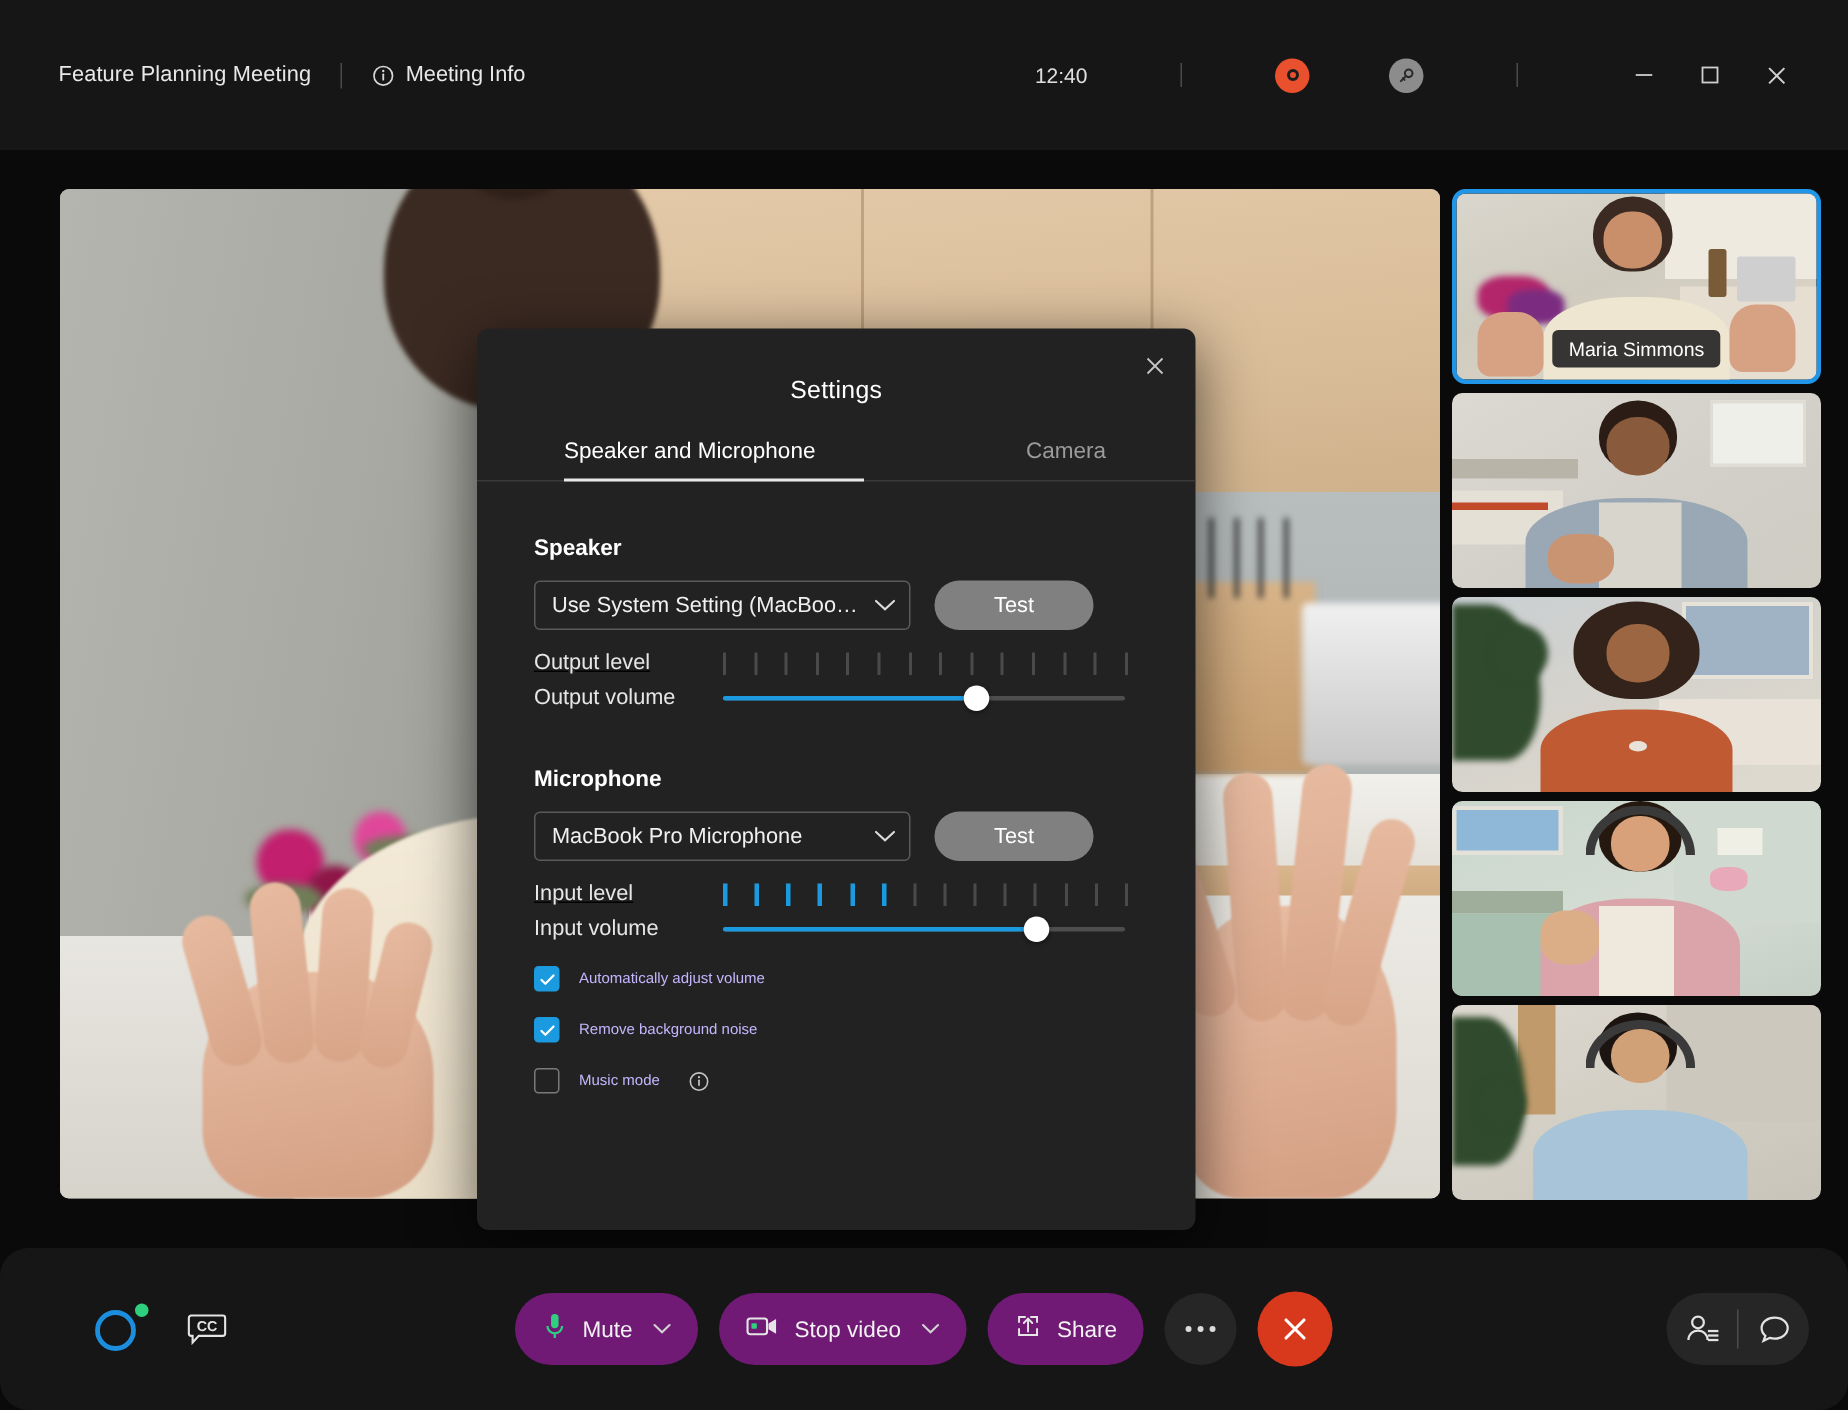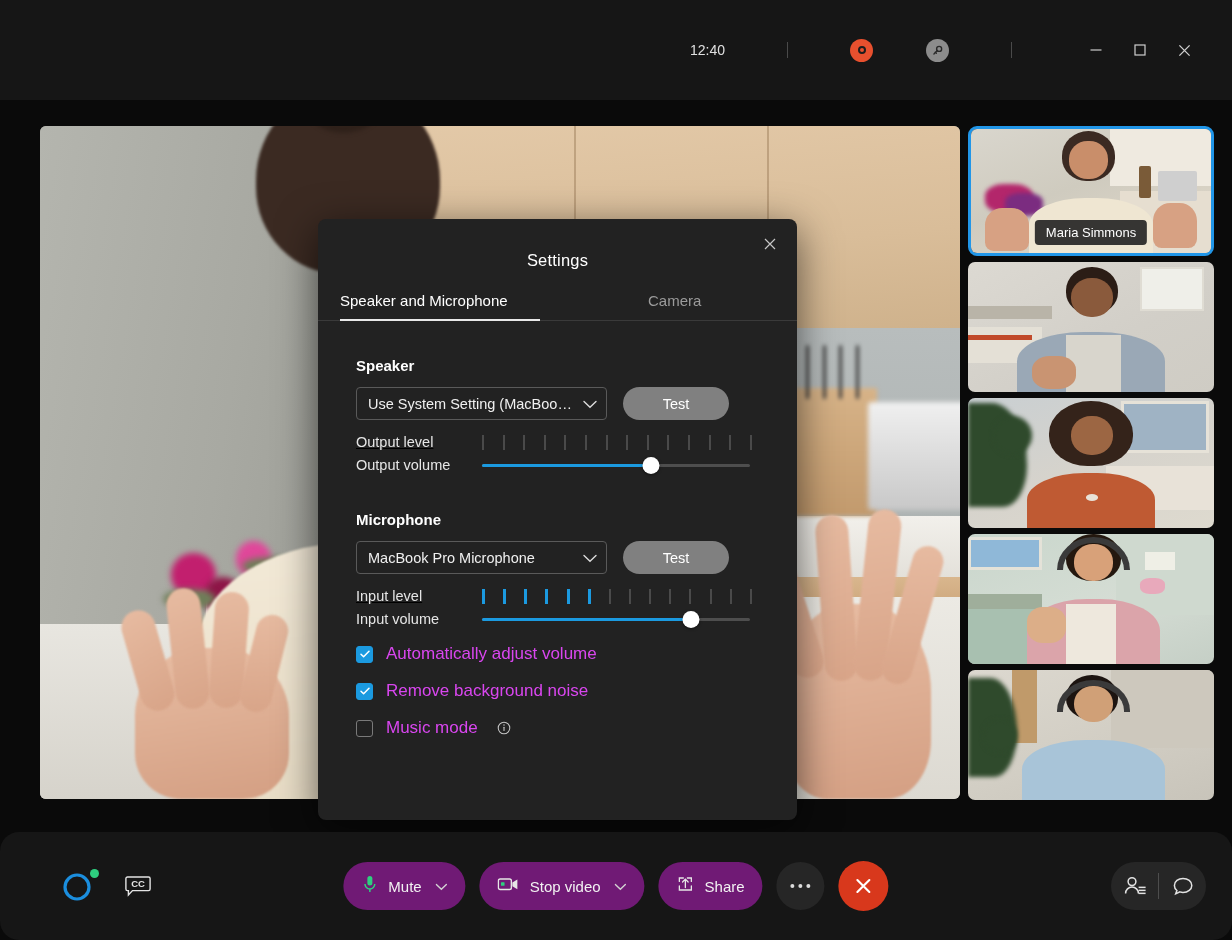--- a/index.html
+++ b/index.html
@@ -449,20 +449,21 @@
     margin-top: 22px;
     padding: 0 22px;
     border-bottom: 1px solid #3a3a3a;
   }
   .dlg-tab {
     font-size: 15px;
     color: #9b9b9b;
     padding: 0 0 11px 0;
     cursor: pointer;
     position: relative;
+    margin-left: 36px;
   }
   .dlg-tab.t1 { width: 200px; text-align: left; }
   .dlg-tab.t2 { margin-left: 108px; }
   .dlg-tab.active { color: #ffffff; }
   .dlg-tab.active::after {
     content: "";
     position: absolute;
     left: 0; bottom: -1px;
     width: 200px; height: 2px;
     background: #e8e8e8;
@@ -585,31 +586,45 @@
     display: flex;
     align-items: center;
     justify-content: center;
     flex: 0 0 auto;
   }
   .cb.on {
     background: #1b9ae0;
     border-color: #1b9ae0;
   }
   .cb-label {
-    font-size: 17px;
-    color: #d946ef;
+    font-size: 10px;
+    color: #c4b5fd;
   }
   .cb-info { margin-left: 6px; display: flex; align-items: center; }
 </style>
 </head>
 <body>
 
 <div id="app">
 
   <div class="titlebar">
+    <div class="tb-left">
+      <span class="meeting-title">Feature Planning Meeting</span>
+      <span class="tb-divider"></span>
+      <span class="meeting-info">
+        <span class="info-circle">
+          <svg width="15" height="15" viewBox="0 0 16 16">
+              <circle cx="8" cy="8" r="6.6" fill="none" stroke="#d8d8d8" stroke-width="1.2"></circle>
+              <circle cx="8" cy="4.6" r="0.85" fill="#d8d8d8"></circle>
+              <rect x="7.35" y="6.4" width="1.3" height="5" rx="0.6" fill="#d8d8d8"></rect>
+            </svg>
+        </span>
+        <span class="meeting-info-label">Meeting Info</span>
+      </span>
+    </div>
 
     <div class="tb-right">
       <span class="clock">12:40</span>
       <span class="tb-div2"></span>
       <span class="rec-badge">
           <span class="inner"></span>
         </span>
       <span class="key-badge">
         <svg width="13" height="13" viewBox="0 0 16 16">
             <circle cx="10" cy="6" r="3.1" fill="none" stroke="#2a2a2a" stroke-width="1.7"></circle>

